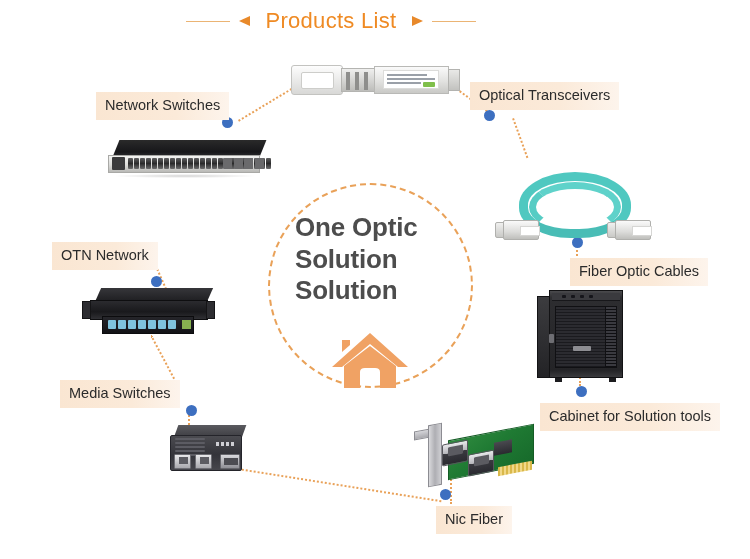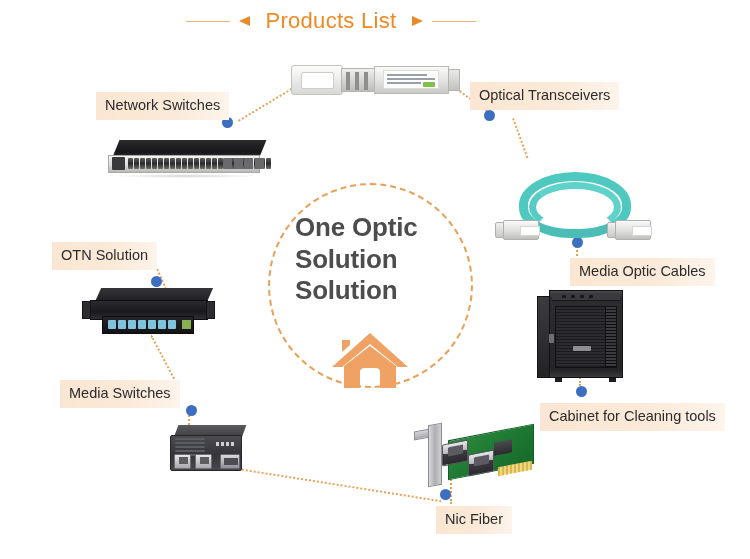--- a/index.html
+++ b/index.html
@@ -347,25 +347,25 @@
   <div class="dot" style="left:222px; top:117px;"></div>
   <div class="dot" style="left:484px; top:110px;"></div>
   <div class="dot" style="left:572px; top:237px;"></div>
   <div class="dot" style="left:576px; top:386px;"></div>
   <div class="dot" style="left:440px; top:489px;"></div>
   <div class="dot" style="left:186px; top:405px;"></div>
   <div class="dot" style="left:151px; top:276px;"></div>
 
   <div class="label" style="left:470px; top:82px;">Optical Transceivers</div>
   <div class="label" style="left:96px; top:92px;">Network Switches</div>
-  <div class="label" style="left:570px; top:258px;">Media Optic Cables</div>
-  <div class="label" style="left:540px; top:403px;">Cabinet for Cleaning tools</div>
+  <div class="label" style="left:570px; top:258px;">Fiber Optic Cables</div>
+  <div class="label" style="left:540px; top:403px;">Cabinet for Solution tools</div>
   <div class="label" style="left:436px; top:506px;">Nic Fiber</div>
   <div class="label" style="left:60px; top:380px;">Media Switches</div>
-  <div class="label" style="left:52px; top:242px;">OTN Solution</div>
+  <div class="label" style="left:52px; top:242px;">OTN Network</div>
 
   <div class="prod" style="left:108px; top:140px;">
     <div class="sw-body">
       <div class="sw-top"></div>
       <div class="sw-face"></div>
       <div class="sw-left-blk"></div>
       <div class="sw-ports">
         <span class="sw-port"></span>
           <span class="sw-port"></span>
           <span class="sw-port"></span>

